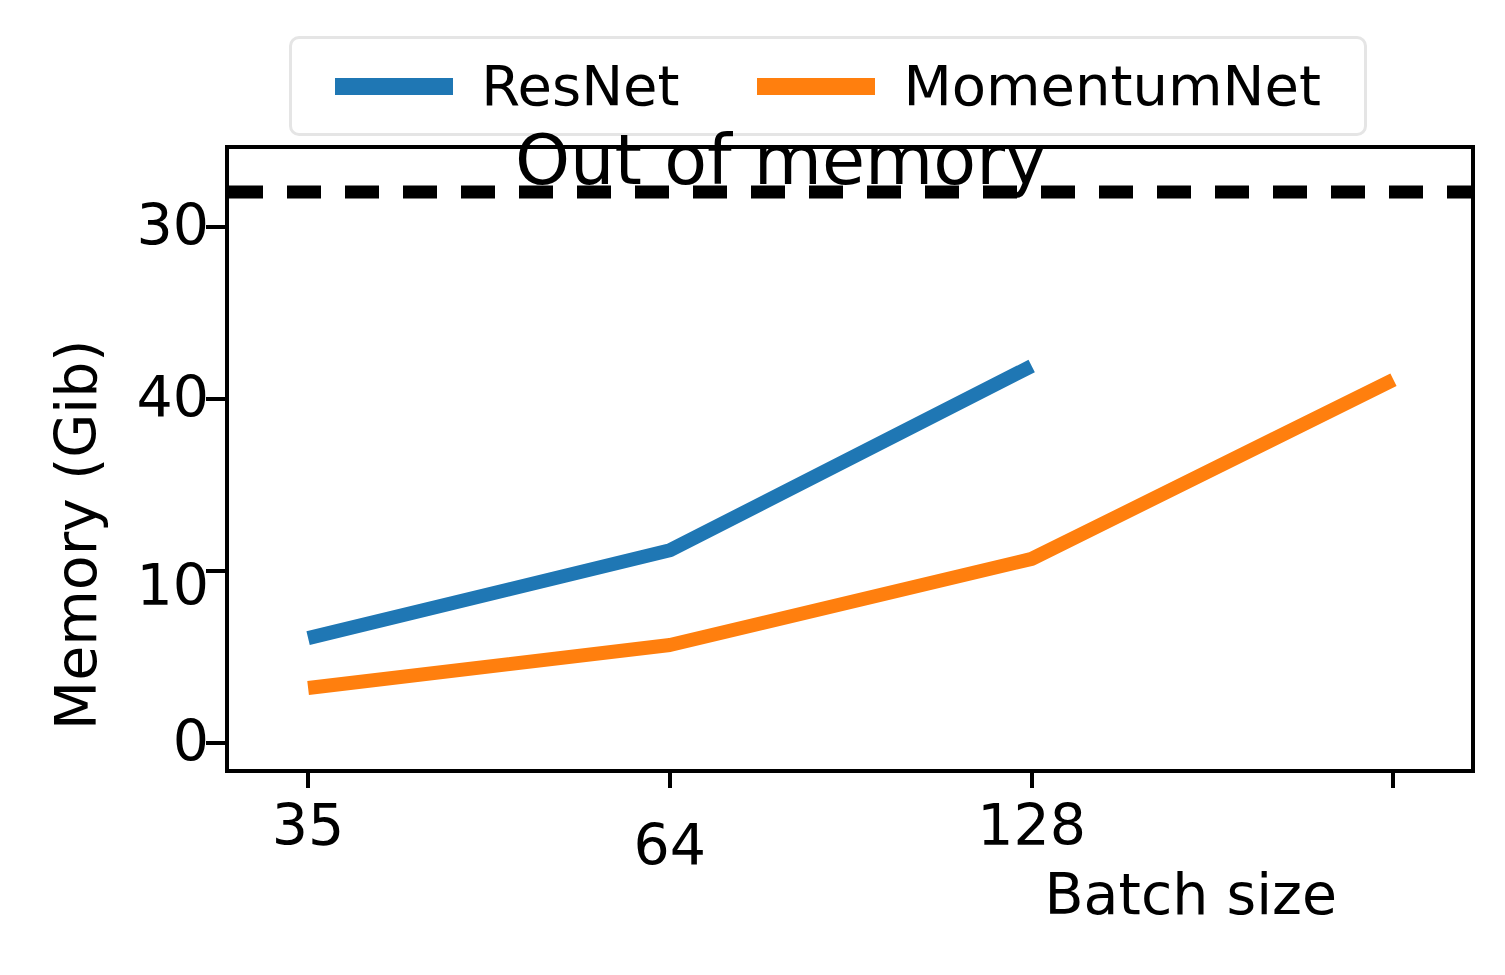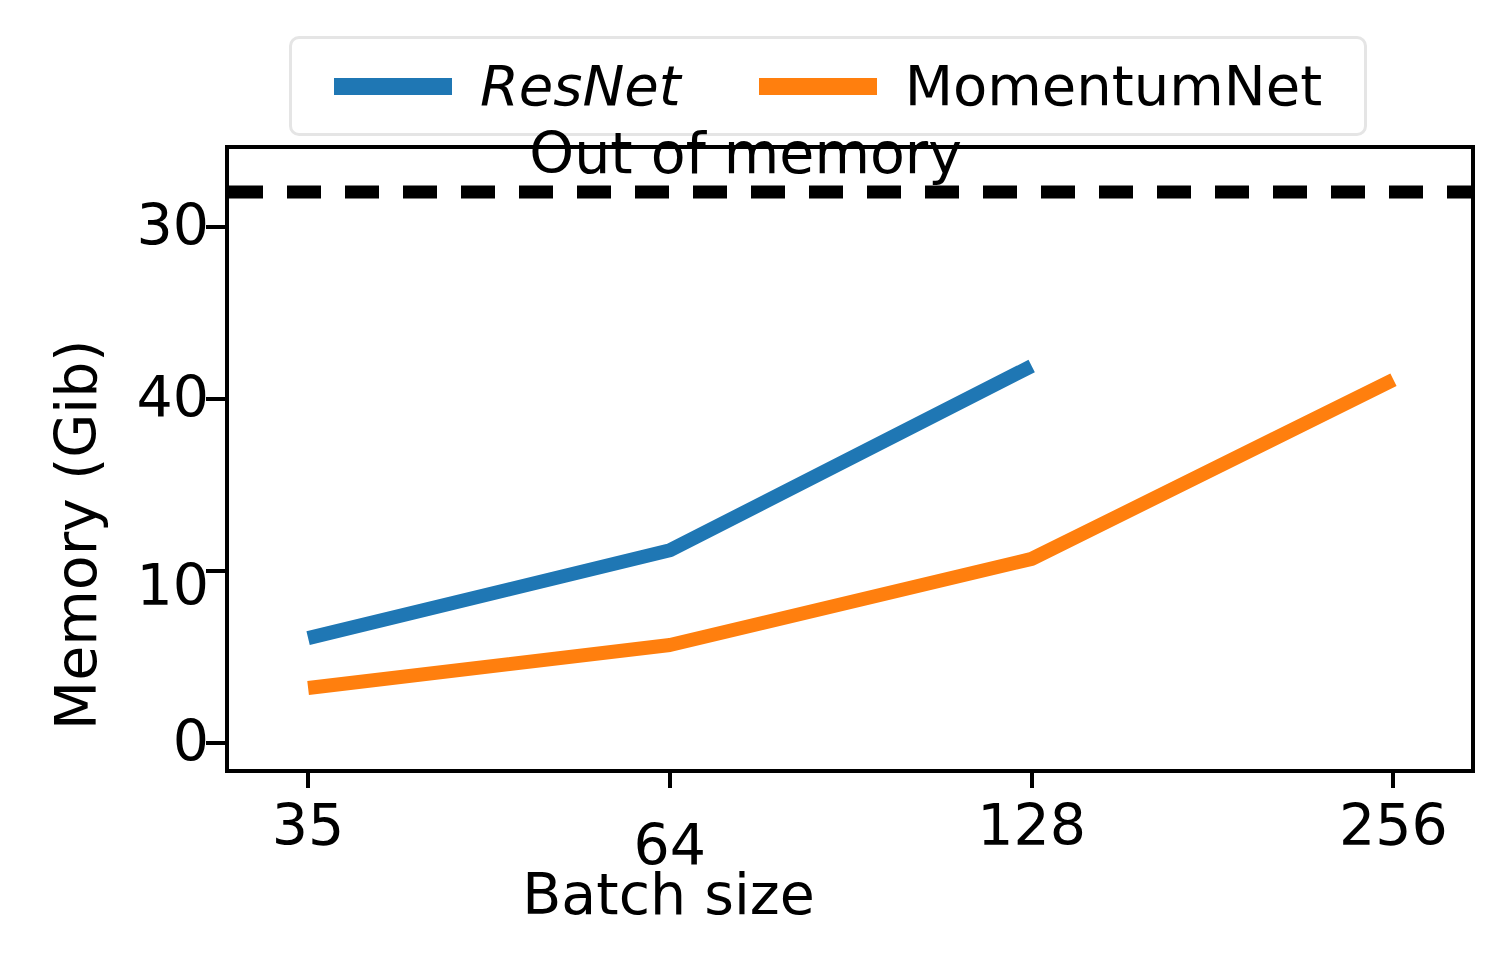--- a/index.html
+++ b/index.html
@@ -48,21 +48,21 @@
     height: 17px;
     flex: none;
   }
   .legend-label {
     font-size: 56px;
     color: #000000;
     line-height: 1;
     margin-left: 28px;
     margin-right: 0px;
   }
-  #legend-entry-resnet { margin-right: 78px; font-style: italic; }
+  #legend-entry-resnet { margin-right: 78px; }
 
   
   #axes {
     position: absolute;
     left: 225px;
     top: 145px;
     width: 1242px;
     height: 620px;
     border: 4px solid #000000;
     box-sizing: content-box;
@@ -119,33 +119,34 @@
     transform: rotate(-90deg);
     left: 48px;
     top: 730px;
     line-height: 1;
   }
   #xlabel {
     position: absolute;
     left: 0;
     top: 866px;
     width: 1337px;
-    text-align: center;
+    text-align: right;
     font-size: 57px;
     color: #000000;
     line-height: 1;
   }
   
   #oom-label {
     position: absolute;
-    font-size: 57px;
+    font-size: 70px;
     color: #000000;
     white-space: nowrap;
     line-height: 1;
     transform: translateX(-50%);
+    margin-left: 35px;
   }
   svg { display: block; }
 </style>
 </head>
 <body>
 
 <div id="figure">
 
   <div id="legend">
     <div class="legend-entry" id="legend-entry-resnet">
@@ -175,21 +176,20 @@
     <div class="yticklabel" id="yticklabel-3" style="top: 47.5px;">30</div>
 
     <div class="xtick" id="xtick-0" style="left: 77.1012px;"></div>
     <div class="xtick" id="xtick-1" style="left: 438.888px;"></div>
     <div class="xtick" id="xtick-2" style="left: 800.675px;"></div>
     <div class="xtick" id="xtick-3" style="left: 1162.46px;"></div>
 
     <div class="xticklabel" id="xticklabel-0" style="left: 79.1012px;">35</div>
     <div class="xticklabel" id="xticklabel-1" style="left: 440.888px; margin-top: 20px;">64</div>
     <div class="xticklabel" id="xticklabel-2" style="left: 802.675px;">128</div>
-    <div class="xticklabel" id="xticklabel-3" style="left: 1164.46px;">256</div>
 
     <svg id="plot-area" viewBox="0 0 1242 620" preserveAspectRatio="none">
       <polyline id="oom-line" fill="none" stroke-width="13" stroke-dasharray="34 24" stroke-linecap="butt" points="0,43.05555555555554 1242,43.05555555555554" stroke="#000000"></polyline>
       <polyline id="series-0" fill="none" stroke-width="14" stroke-linejoin="round" stroke-linecap="butt" points="79.10120790441727,489.1111111111111 440.8881831210771,401.2777777777778 802.675158337737,217.00000000000006" stroke="#1f77b4"></polyline>
       <polyline id="series-1" fill="none" stroke-width="14" stroke-linejoin="round" stroke-linecap="butt" points="79.10120790441727,539.0555555555555 440.8881831210771,496 802.675158337737,409.8888888888889 1164.4621335543968,230.77777777777777" stroke="#ff7f0e"></polyline>
     </svg>
 
     <div id="oom-label" style="left: 516.666px; top: -23.9444px;">Out of memory</div>
 
   </div>

